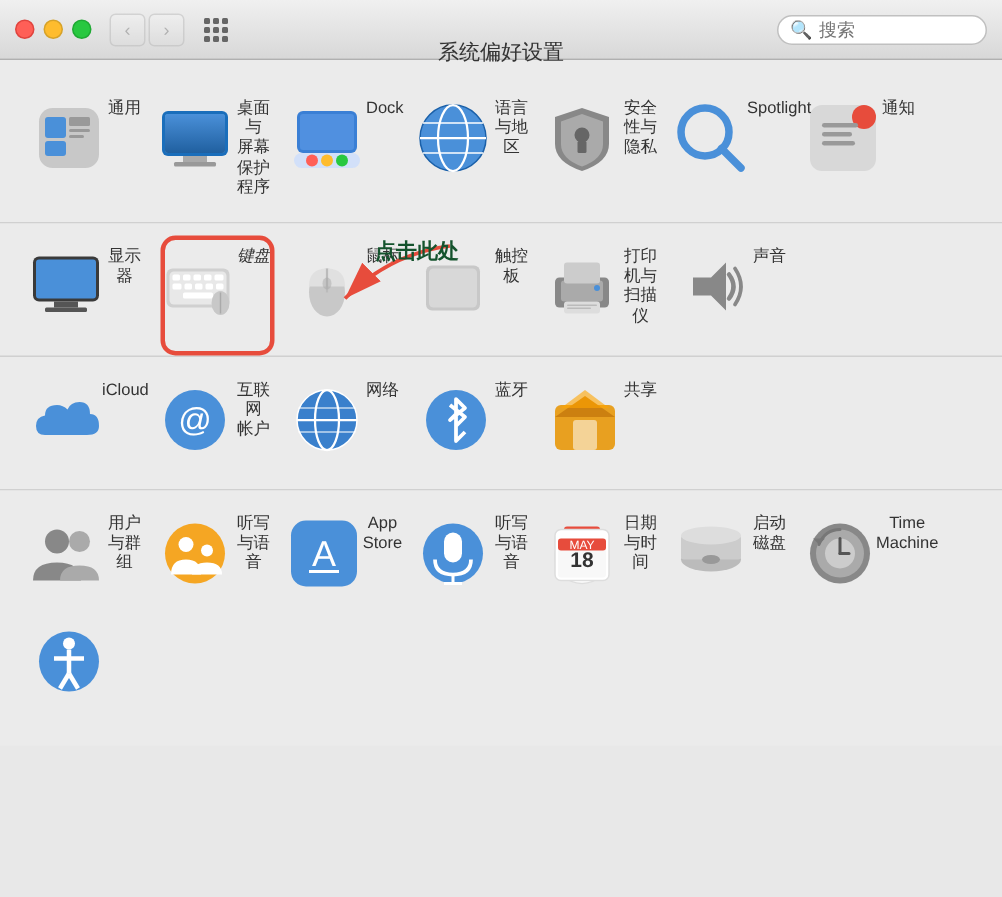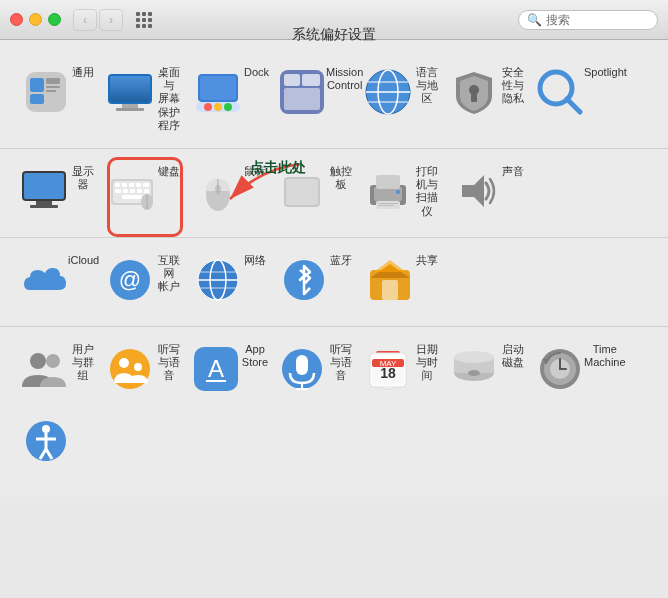--- a/index.html
+++ b/index.html
@@ -244,31 +244,20 @@
             <rect x="6" y="8" width="36" height="24" rx="2" fill="#5090e0"></rect>
             <rect x="2" y="34" width="44" height="10" rx="5" fill="rgba(200,220,255,0.7)"></rect>
             <circle cx="14" cy="39" r="4" fill="#ff5f57"></circle>
             <circle cx="24" cy="39" r="4" fill="#febc2e"></circle>
             <circle cx="34" cy="39" r="4" fill="#28c840"></circle>
           </svg>
         </div>
         <div class="pref-label">Dock</div>
       </div>
 
-      <div class="pref-item">
-        <div class="pref-icon">
-          <svg width="48" height="48" viewBox="0 0 48 48">
-            <rect x="2" y="2" width="44" height="44" rx="8" fill="#6c7eb8"></rect>
-            <rect x="6" y="6" width="16" height="12" rx="2" fill="white" opacity="0.7"></rect>
-            <rect x="24" y="6" width="18" height="12" rx="2" fill="white" opacity="0.7"></rect>
-            <rect x="6" y="20" width="36" height="22" rx="2" fill="white" opacity="0.5"></rect>
-          </svg>
-        </div>
-        <div class="pref-label">Mission<br>Control</div>
-      </div>
 
       <div class="pref-item">
         <div class="pref-icon">
           <svg width="48" height="48" viewBox="0 0 48 48">
             <circle cx="24" cy="24" r="22" fill="#4a90d9"></circle>
             <circle cx="24" cy="24" r="22" fill="none" stroke="#1a60a9" stroke-width="1"></circle>
             <ellipse cx="24" cy="24" rx="10" ry="22" fill="none" stroke="white" stroke-width="1.5"></ellipse>
             <line x1="2" y1="24" x2="46" y2="24" stroke="white" stroke-width="1.5"></line>
             <line x1="4" y1="14" x2="44" y2="14" stroke="white" stroke-width="1"></line>
             <line x1="4" y1="34" x2="44" y2="34" stroke="white" stroke-width="1"></line>
@@ -293,41 +282,53 @@
       <div class="pref-item">
         <div class="pref-icon">
           <svg width="48" height="48" viewBox="0 0 48 48">
             <circle cx="20" cy="20" r="16" fill="none" stroke="#4a90d9" stroke-width="5"></circle>
             <line x1="31" y1="31" x2="44" y2="44" stroke="#4a90d9" stroke-width="5" stroke-linecap="round"></line>
           </svg>
         </div>
         <div class="pref-label">Spotlight</div>
       </div>
 
+      <div class="pref-item">
+        <div class="pref-icon">
+          <svg width="48" height="48" viewBox="0 0 48 48">
+            <rect x="2" y="2" width="44" height="44" rx="8" fill="#d8d8d8"></rect>
+            <circle cx="38" cy="10" r="8" fill="#e74c3c"></circle>
+            <rect x="10" y="14" width="24" height="3" rx="1.5" fill="#999"></rect>
+            <rect x="10" y="20" width="20" height="3" rx="1.5" fill="#999"></rect>
+            <rect x="10" y="26" width="22" height="3" rx="1.5" fill="#999"></rect>
+          </svg>
+        </div>
+        <div class="pref-label">通知</div>
+      </div>
 
     </div>
   </div>
 
   <div class="section" style="position:relative;">
     <div class="icon-grid">
 
       <div class="pref-item">
         <div class="pref-icon">
           <svg width="48" height="48" viewBox="0 0 48 48">
             <rect x="2" y="4" width="44" height="30" rx="4" fill="#3a3a3a"></rect>
             <rect x="4" y="6" width="40" height="26" rx="2" fill="#4a90d9"></rect>
             <rect x="16" y="34" width="16" height="4" fill="#555"></rect>
             <rect x="10" y="38" width="28" height="3" rx="1" fill="#555"></rect>
           </svg>
         </div>
         <div class="pref-label">显示器</div>
       </div>
 
 
-      <div class="pref-item" style="position:relative;">
+      <div class="pref-item" style="position:relative;font-style:italic;">
         <div class="keyboard-highlight"></div>
         <div class="pref-icon">
           <svg width="48" height="48" viewBox="0 0 48 48">
             <rect x="3" y="12" width="42" height="26" rx="4" fill="#d0d0d0"></rect>
             <rect x="5" y="14" width="38" height="22" rx="3" fill="#e8e8e8"></rect>
 
             <rect x="7" y="16" width="5" height="4" rx="1" fill="white"></rect>
             <rect x="14" y="16" width="5" height="4" rx="1" fill="white"></rect>
             <rect x="21" y="16" width="5" height="4" rx="1" fill="white"></rect>
             <rect x="28" y="16" width="5" height="4" rx="1" fill="white"></rect>

